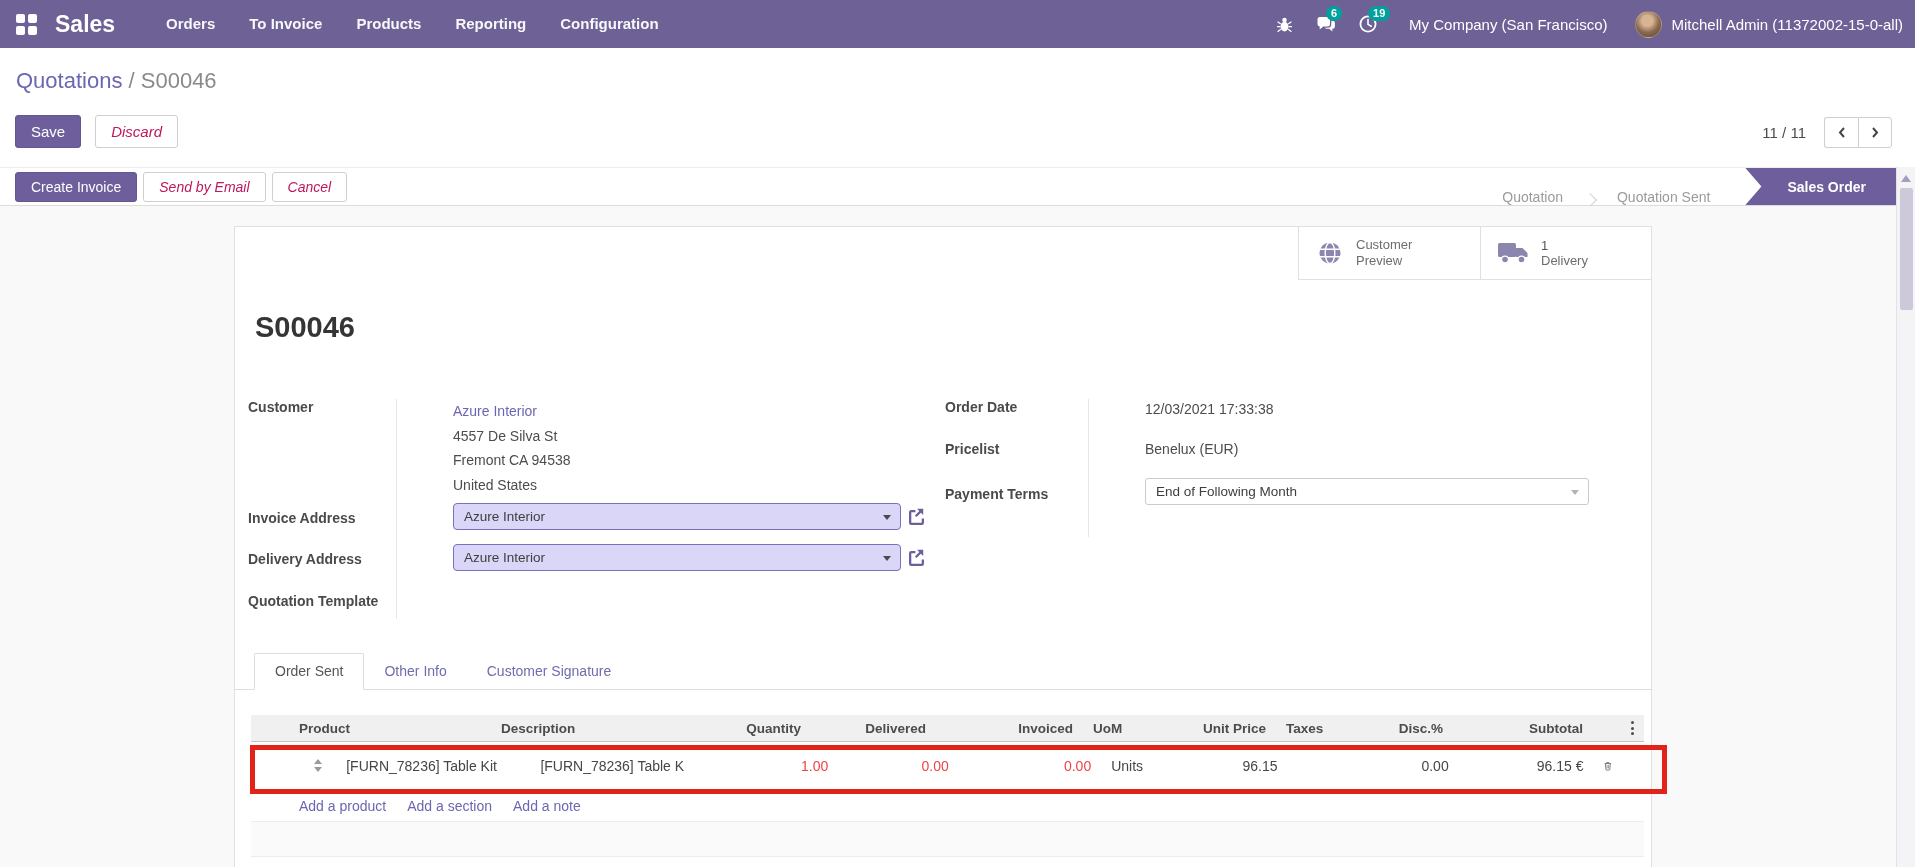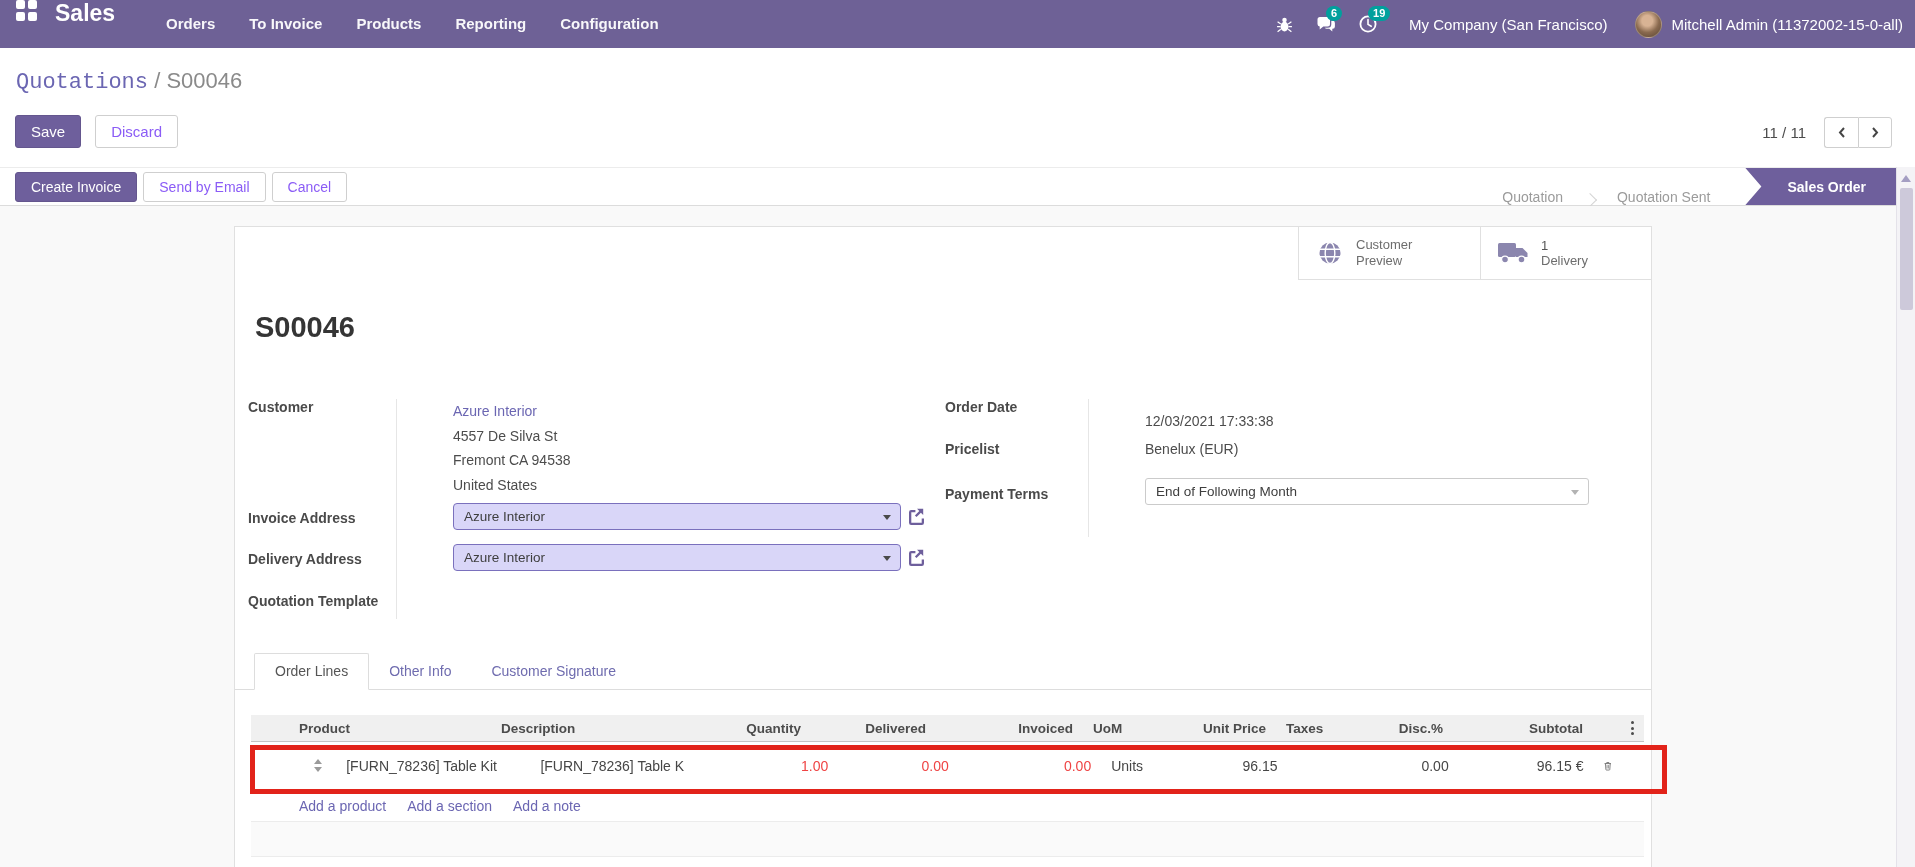--- a/index.html
+++ b/index.html
@@ -3,48 +3,48 @@
 <meta charset="utf-8">
 <style>
   * { box-sizing: border-box; margin: 0; padding: 0; }
   html,body { width: 1915px; height: 867px; }
   body {
     font-family: "Liberation Sans", sans-serif;
     position: relative; background: #fff; overflow: hidden; color: #4c4c4c;
   }
   
   .navbar { position:absolute; left:0; top:0; width:1915px; height:48px;
-    background:#6e6196; display:flex; padding-left:16px; color:#fff; }
+    background:#6e6196; display:flex; align-items:center; padding-left:16px; color:#fff; }
   .apps-icon { display:grid; grid-template-columns:repeat(2,9px); grid-template-rows:repeat(2,9px);
     gap:3px; cursor:pointer; margin-right:18px; }
   .apps-icon i { width:9px; height:9px; background:#fff; border-radius:2px; display:block; }
   .brand { font-size:23px; font-weight:bold; margin-right:34px; cursor:pointer; }
   .nav-item { font-size:15px; height:48px; line-height:48px; padding:0 17px;
     color:rgba(255,255,255,.95); cursor:pointer;font-weight:bold; }
   .nav-right { margin-left:auto; display:flex; align-items:center; padding-right:12px; }
   .icon-btn { position:relative; width:42px; height:48px; display:flex; align-items:center;
     justify-content:center; cursor:pointer; }
   .nav-badge { position:absolute; top:6px; left:21px; background:#00a09d; color:#fff;
     border-radius:9px; font-size:11px; line-height:1; padding:2px 5px; font-weight:bold; }
   .nav-company { font-size:15px; margin:0 10px 0 20px; cursor:pointer; }
   .avatar { width:27px; height:27px; border-radius:50%; margin:0 9px 0 18px; cursor:pointer;
     background: radial-gradient(circle at 45% 35%, #d8b394 0 25%, #8a6a4f 55%, #54402f 100%);
     border:1px solid rgba(255,255,255,.25); }
   .nav-user { font-size:15px; cursor:pointer; }
 
   
   .control-panel { position:absolute; top:48px; left:0; width:1915px; height:119px; background:#fff; }
   .breadcrumb { position:absolute; left:16px; top:20px; font-size:22px; }
-  .breadcrumb .bc-parent { color:#6b66b2; cursor:pointer;font-family:Liberation Mono, monospace; }
+  .breadcrumb .bc-parent { color:#6b66b2; cursor:pointer; }
   .breadcrumb .bc-sep, .breadcrumb .bc-current { color:#8a8a8a; }
   .btn { display:inline-flex; align-items:center; justify-content:center; font-size:15px;
     border-radius:3px; padding:0 15px; height:33px; cursor:pointer; border:1px solid transparent;
     white-space:nowrap; }
   .btn-primary { background:#6e5f9c; color:#fff; border-color:#64568e; }
-  .btn-secondary { background:#fff; color:#8b5cf6; border-color:#cfcfcf; }
+  .btn-secondary { background:#fff; color:#be185d; border-color:#cfcfcf;font-style:italic; }
   .cp-buttons { position:absolute; left:15px; top:67px; display:flex; gap:14px; }
   .pager { position:absolute; right:23px; top:69px; display:flex; align-items:center; gap:18px; }
   .pager-count { font-size:15px; color:#4c4c4c; }
   .pager-btns { display:flex; }
   .pager-btn { width:34px; height:31px; border:1px solid #cfcfcf; background:#fff;
     display:flex; align-items:center; justify-content:center; cursor:pointer; }
   .pager-btn.prev { border-radius:3px 0 0 3px; border-right:none; }
   .pager-btn.next { border-radius:0 3px 3px 0; }
 
   
@@ -289,34 +289,34 @@
           </svg>
         </span>
       </div>
 
       <div class="flabel" style="top:196px; left:0;">Quotation Template</div>
       <div class="fvalue" style="top:196px; left:205px; width:448px; height:22px;"></div>
     </div>
 
     <div class="fgroup right">
       <div class="flabel" style="top:2px; left:0;">Order Date</div>
-      <div class="fvalue" style="top:16px; left:200px;">12/03/2021 17:33:38</div>
+      <div class="fvalue" style="top:4px; left:200px;">12/03/2021 17:33:38</div>
 
       <div class="flabel" style="top:44px; left:0;">Pricelist</div>
       <div class="fvalue" style="top:44px; left:200px;">Benelux (EUR)</div>
 
       <div class="flabel" style="top:89px; left:0;">Payment Terms</div>
       <div class="select-field" style="position:absolute; top:81px; left:200px;">
         <span>End of Following Month</span>
         <span class="select-caret"></span>
       </div>
     </div>
 
     <div class="tabbar">
-      <div class="tab active">Order Lines</div>
+      <div class="tab active">Order Sent</div>
       <div class="tab">Other Info</div>
       <div class="tab">Customer Signature</div>
     </div>
 
     <div class="olines">
       <div class="thead">
         <div class="th col-handle"></div>
         <div class="th col-product">Product</div>
         <div class="th col-desc">Description</div>
         <div class="th col-qty t-right">Quantity</div>

